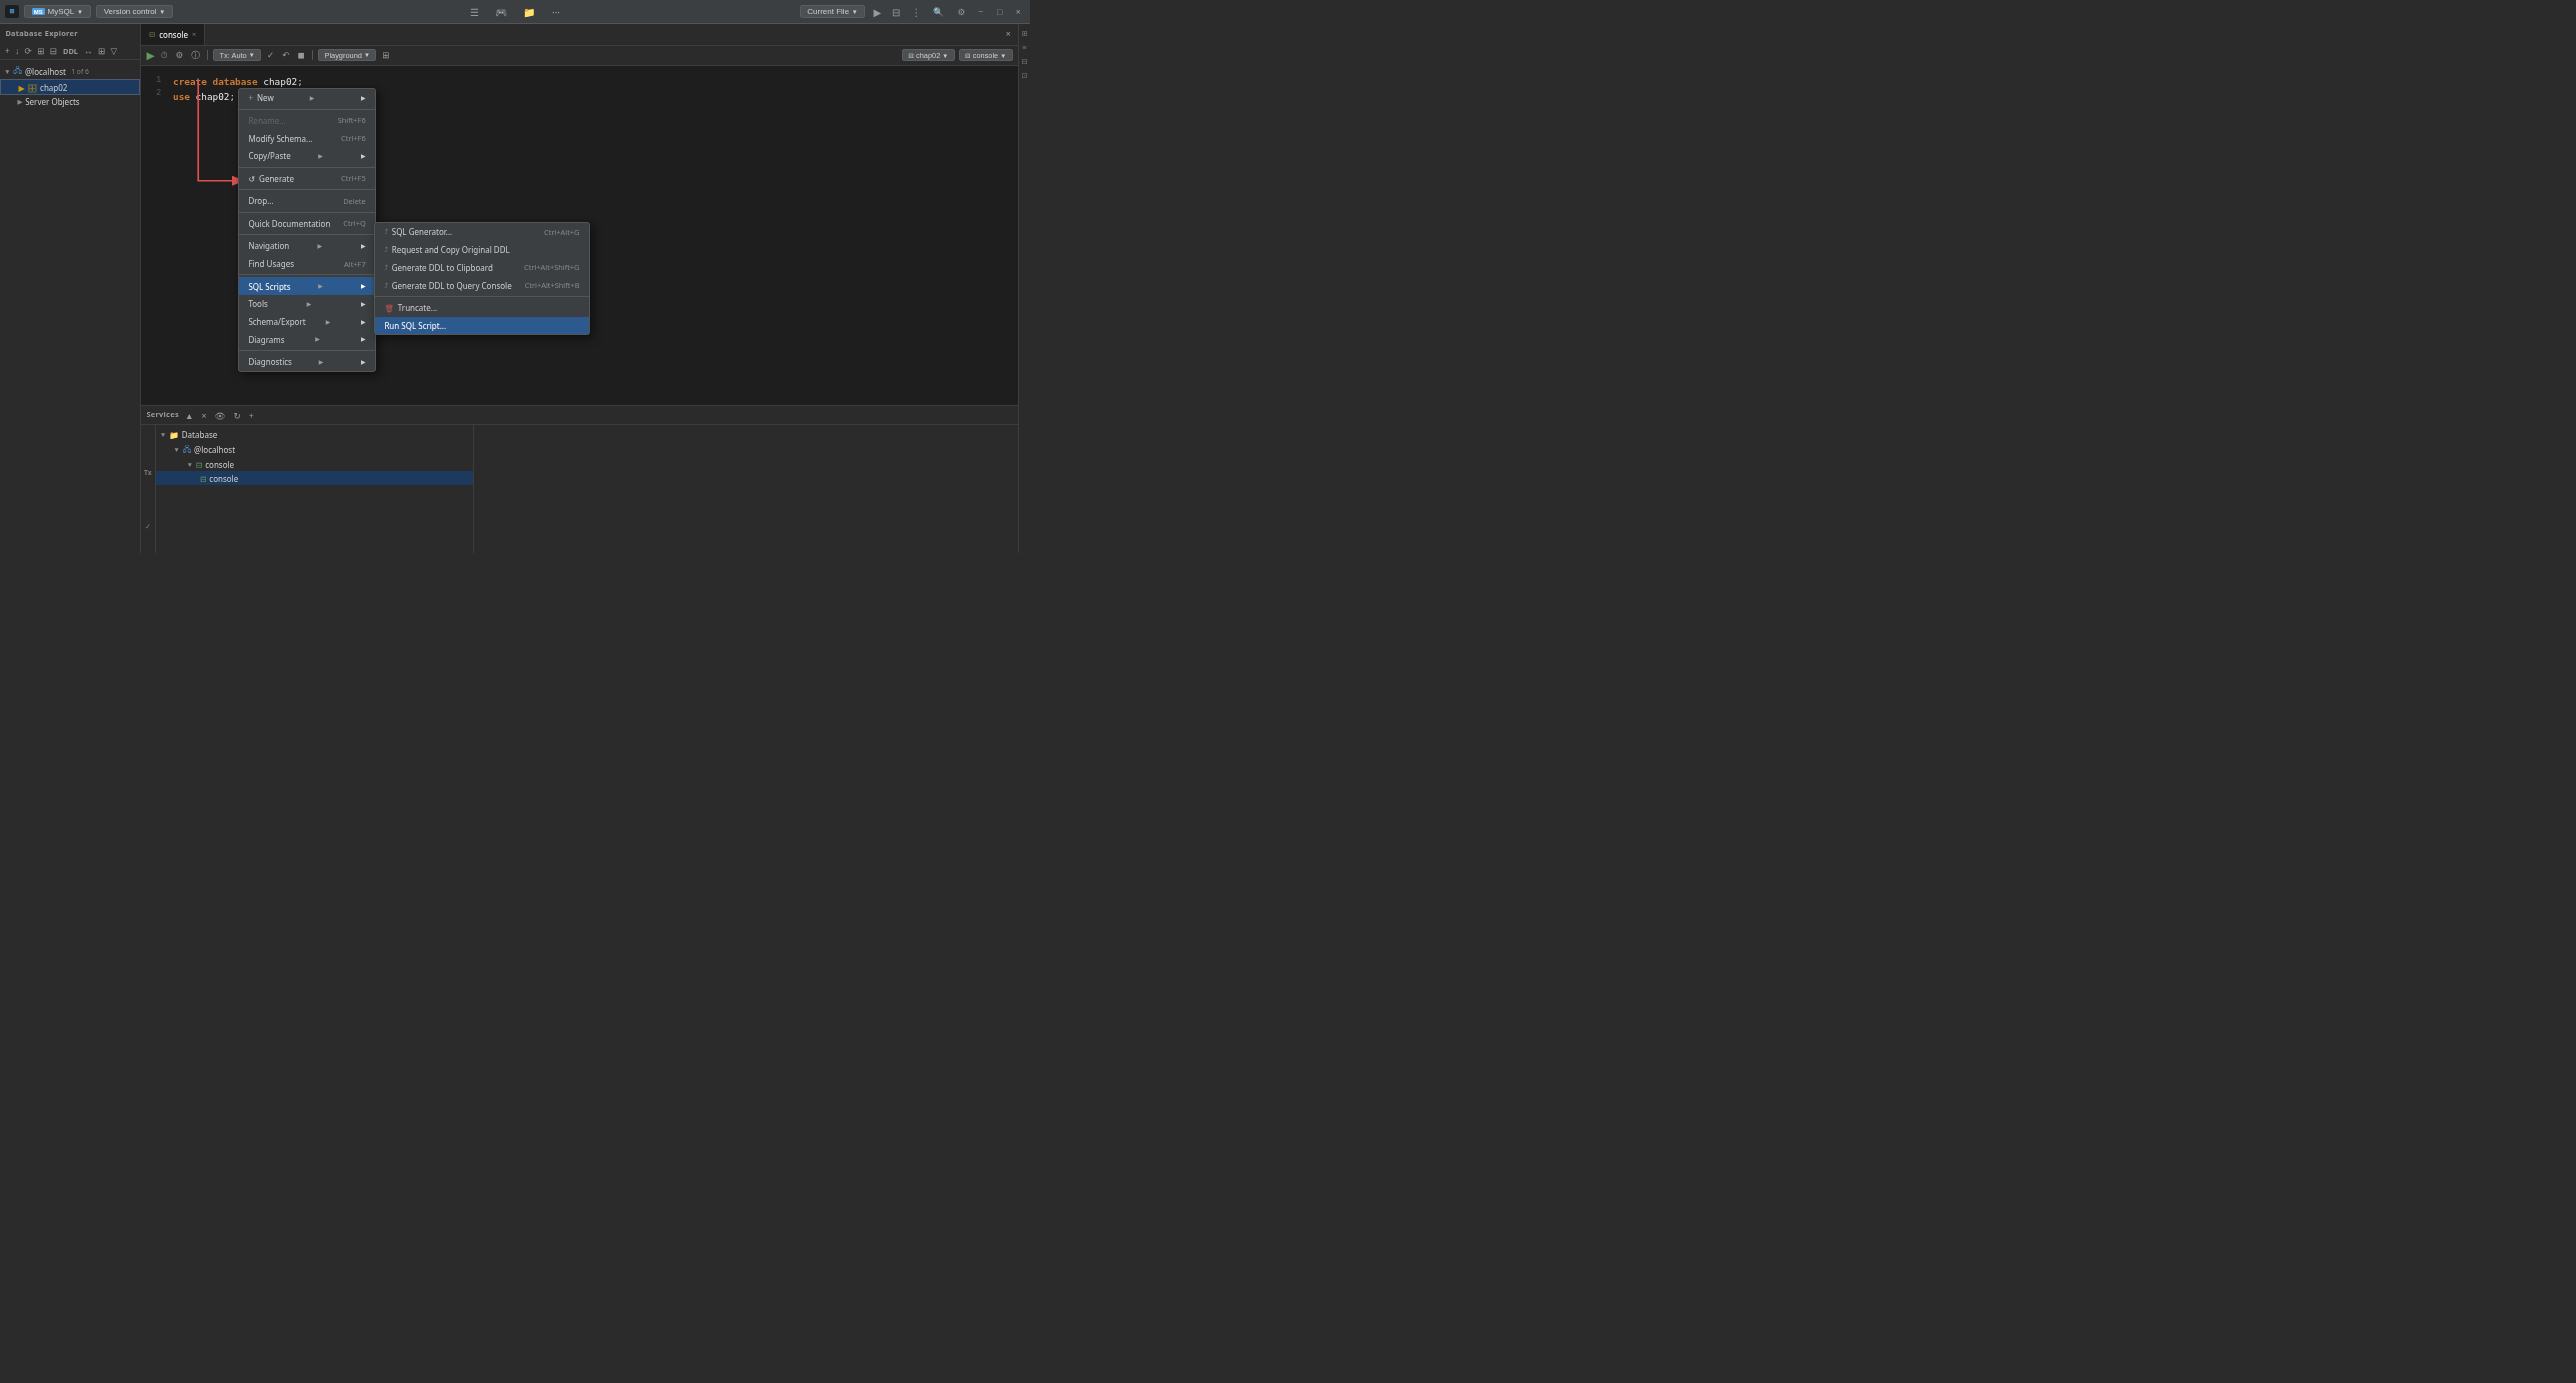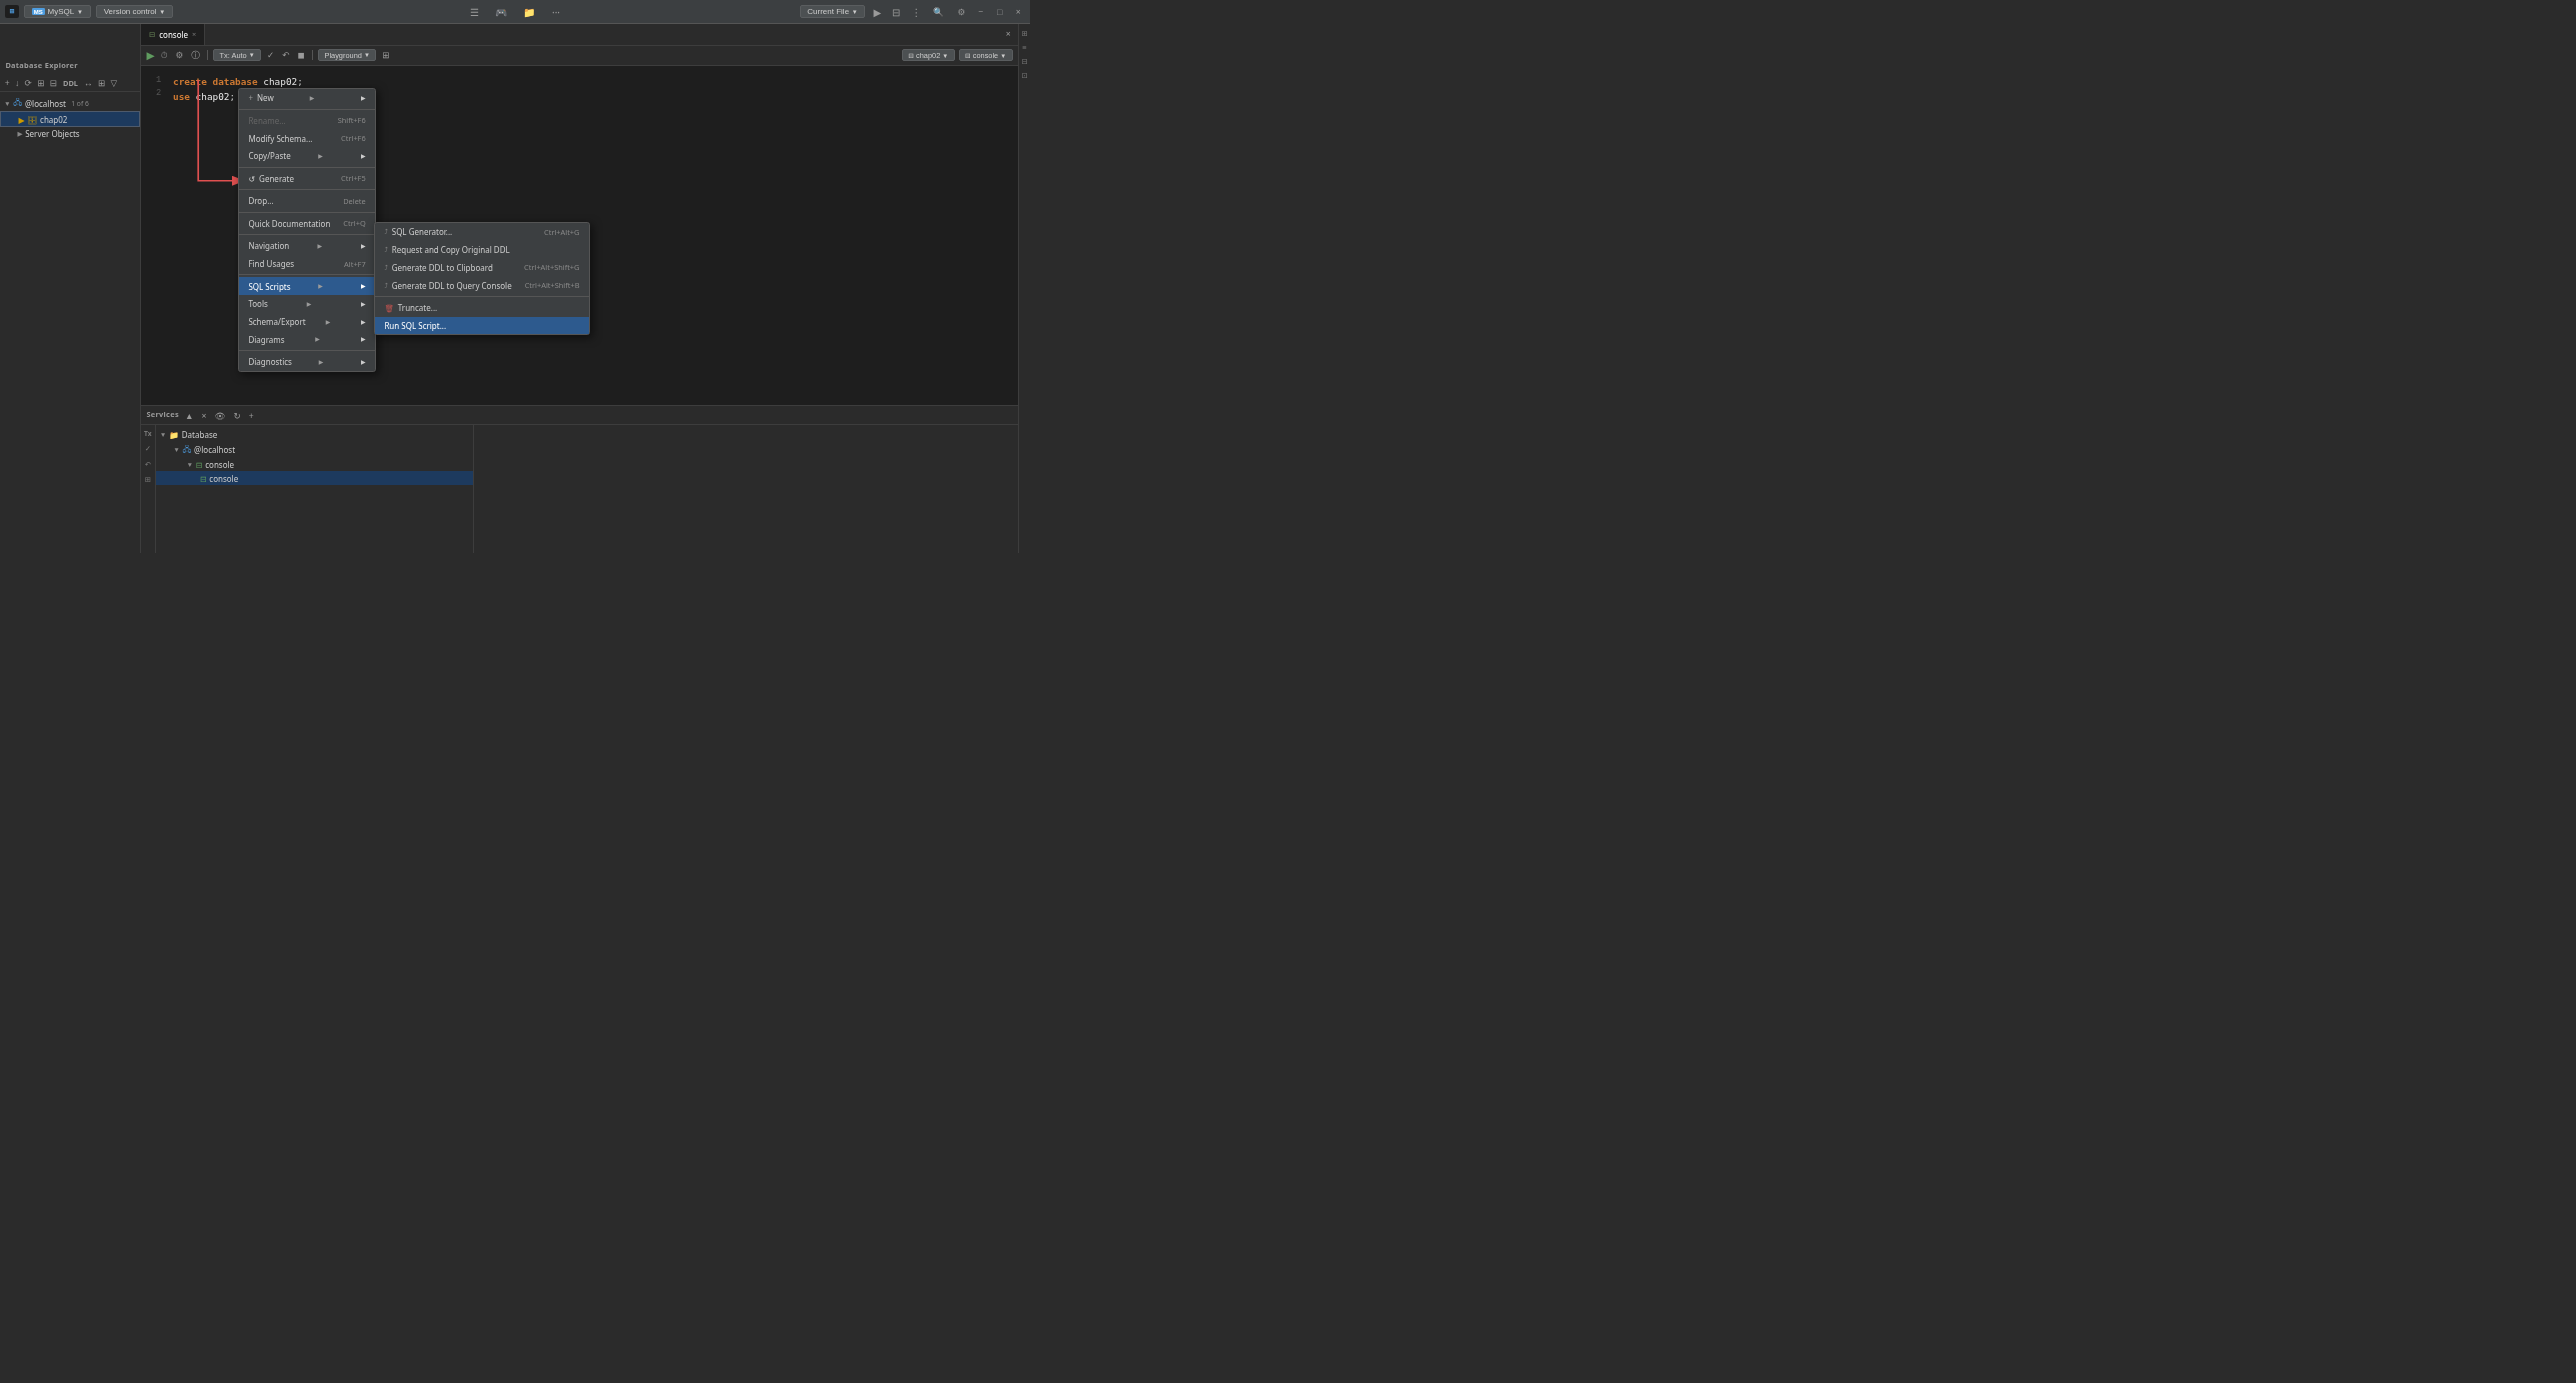--- a/index.html
+++ b/index.html
@@ -93,21 +93,20 @@
       display: flex;
       flex-direction: column;
       flex-shrink: 0;
     }
     .panel-header {
       padding: 4px 5.4px;
       font-size: 7.4px;
       color: #9a9a9a;
       font-weight: bold;
       letter-spacing: 0.3px;
-      margin-top: 32px;
     }
     .toolbar {
       display: flex;
       align-items: center;
       padding: 1.3px 2.7px;
       gap: 1.3px;
       border-bottom: 0.7px solid #3d3d3d;
     }
     .toolbar-btn {
       color: #9a9a9a;
@@ -363,20 +362,21 @@
       flex-direction: column;
       align-items: center;
       gap: 2.7px;
       padding-top: 2.7px;
     }
     .left-strip-icon {
       font-size: 7.4px;
       color: #777;
       cursor: pointer;
       padding: 1.3px;
+      margin-top: 39px;
     }
 
     
     .statusbar {
       height: 14.8px;
       background: #3c3f41;
       border-top: 0.7px solid #555;
       display: flex;
       align-items: center;
       padding: 0 5.4px;

